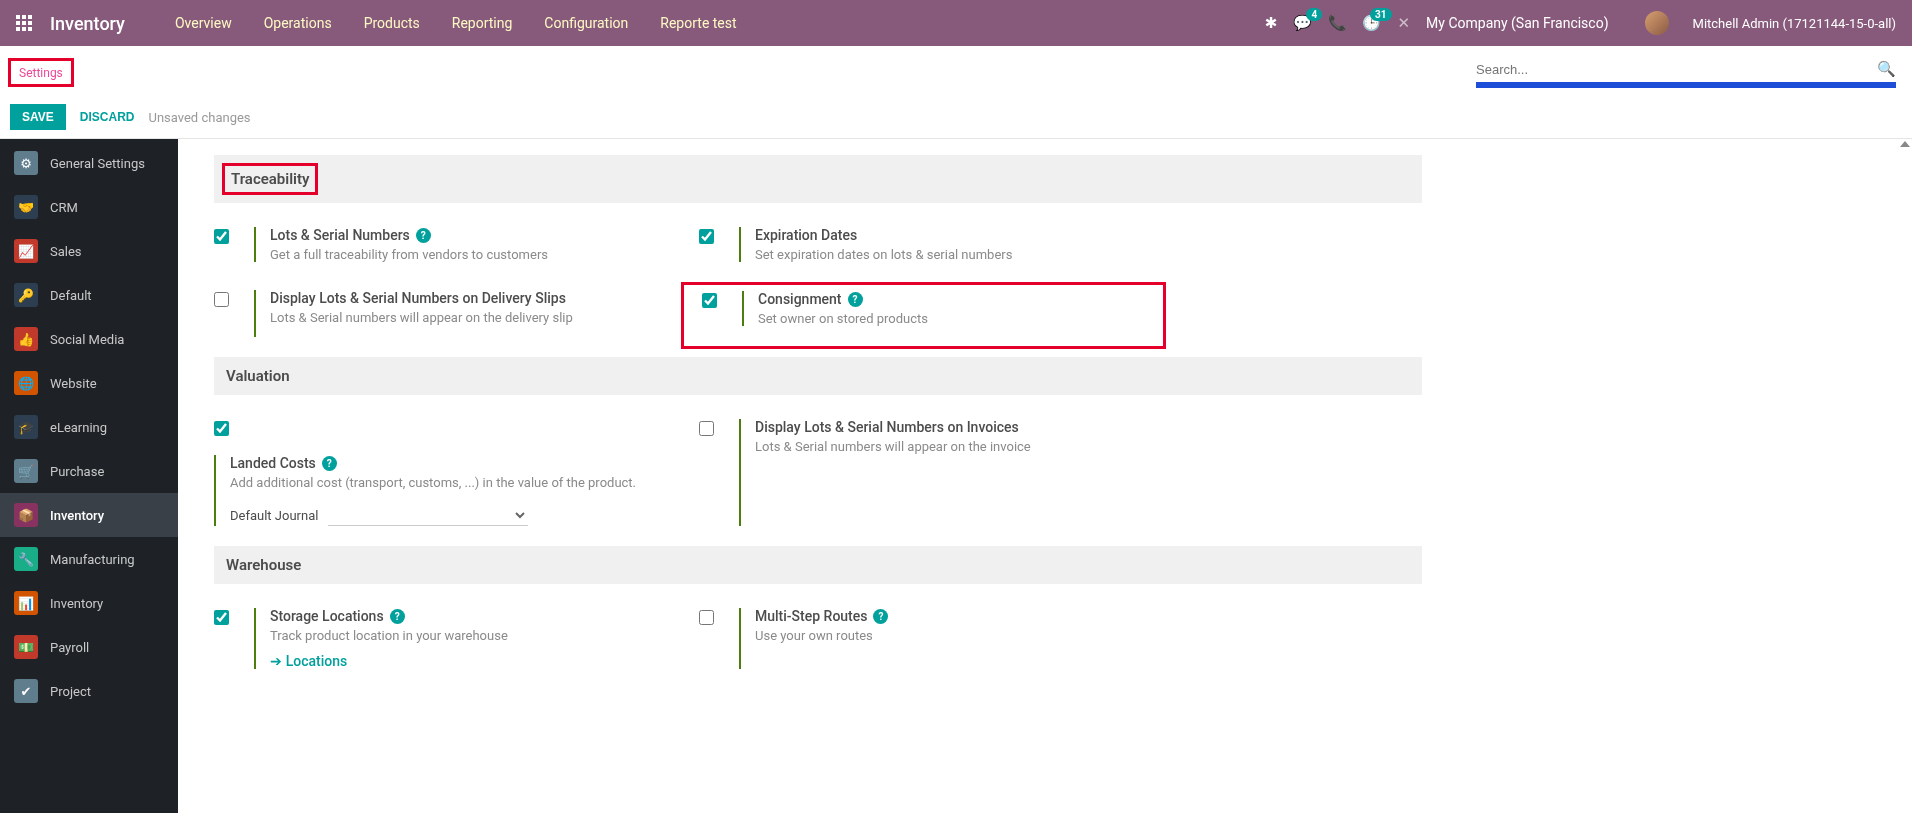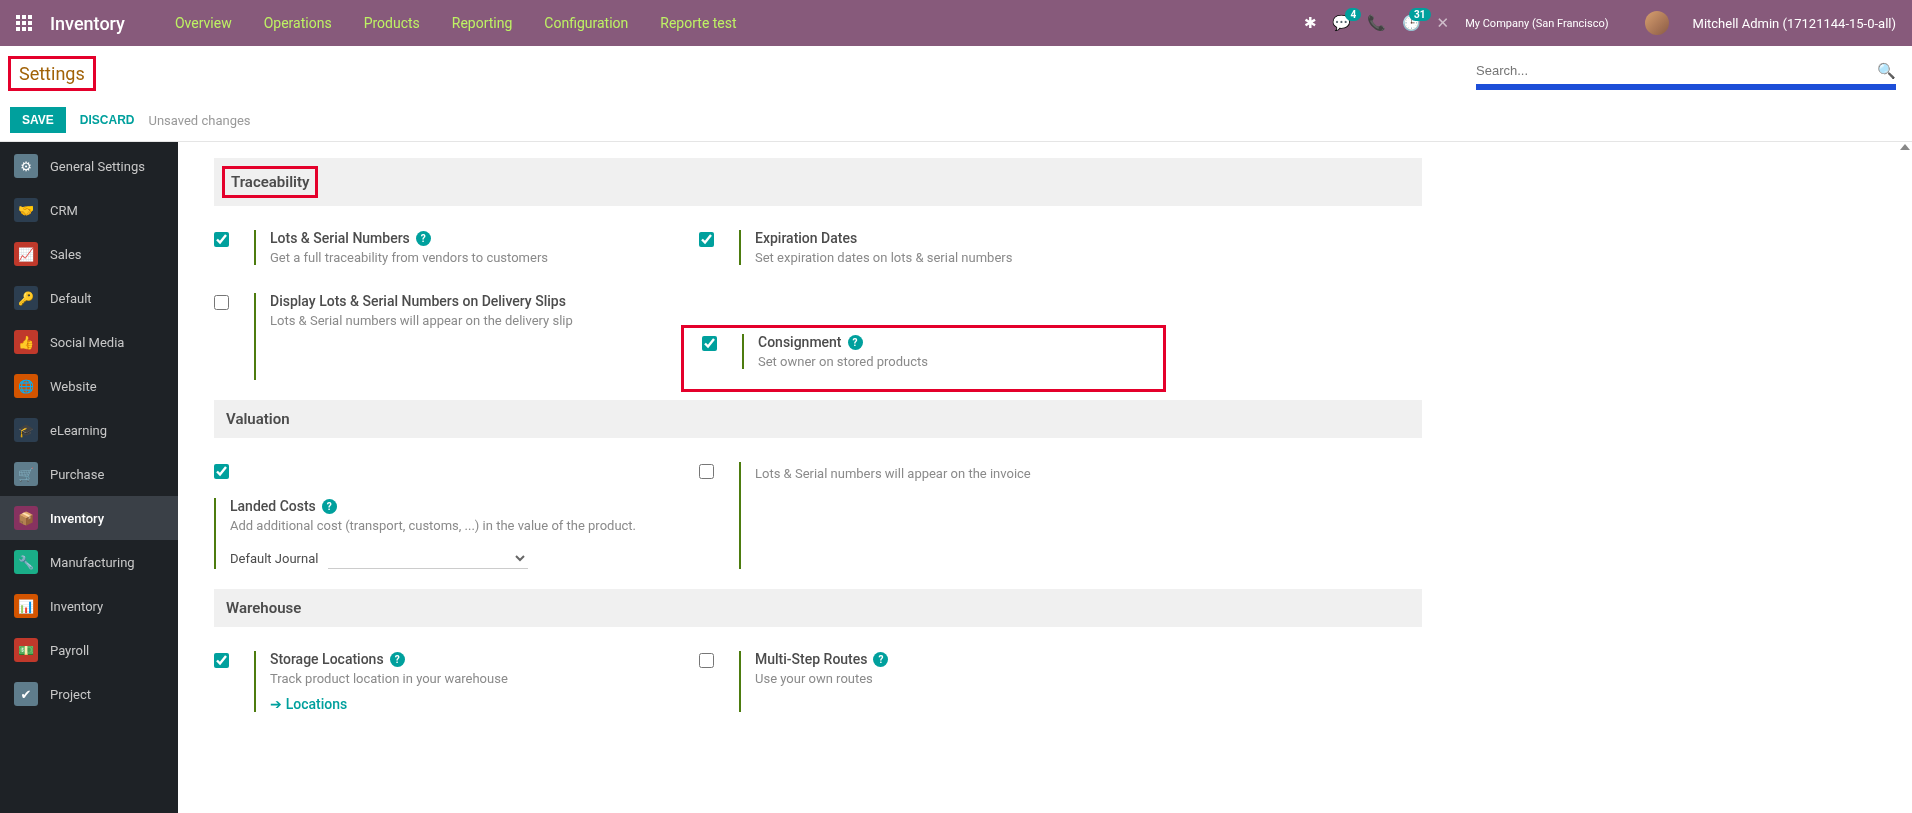--- a/index.html
+++ b/index.html
@@ -29,57 +29,57 @@
     cursor: pointer;
   }
   .apps-icon span { background: #fff; }
   .module-name {
     font-size: 18px;
     font-weight: 500;
     margin-right: 34px;
   }
   .nav-menu { display: flex; gap: 0; }
   .nav-menu a {
-    color: #bef264;
+    color: #fef9c3;
     text-decoration: none;
     padding: 14px 16px;
     font-size: 14px;
     cursor: pointer;
   }
   .nav-right { margin-left: auto; display: flex; align-items: center; gap: 16px; }
   .nav-icon { position: relative; cursor: pointer; color: #fff; font-size: 15px; }
   .badge {
     position: absolute;
     top: -6px; right: -10px;
     background: #00a09d;
     color: #fff;
     font-size: 10px;
     font-weight: bold;
     border-radius: 8px;
     padding: 1px 5px;
     min-width: 14px;
     text-align: center;
   }
-  .company-name { font-size: 11px; cursor: pointer; }
+  .company-name { font-size: 14px; cursor: pointer; }
   .user-block { display: flex; align-items: center; gap: 24px; cursor: pointer; margin-left: 20px;}
   .avatar { width: 24px; height: 24px; border-radius: 50%; background: linear-gradient(135deg,#d8a070,#8a5a44); }
   
   
   .settings-header {
     display: flex;
     align-items: center;
     padding: 10px 16px 6px 4px;
     border-bottom: 0;
   }
   .settings-title-wrap {
     border: 3px solid #e4002b;
     padding: 4px 8px;
     margin-left: 4px;
   }
-  .settings-title { font-size: 18px; color: #a16207; }
+  .settings-title { font-size: 12px; color: #ec4899; }
   .search-wrap {
     margin-left: auto;
     width: 420px;
     display: flex;
     align-items: center;
     border-bottom: 6px solid #1d4ed8;
     padding: 4px 0;
   }
   .search-wrap input {
     flex: 1; border: none; outline: none; font-size: 13px; color: #777;
@@ -368,21 +368,21 @@
         <div class="setting-box">
           <div class="cb-col"><input type="checkbox" class="cb" style=""></div>
           <div class="body-col">
             <div class="setting-title">
                 <span>Display Lots &amp; Serial Numbers on Delivery Slips</span>
               </div>
             <div class="setting-desc">Lots &amp; Serial numbers will appear on the delivery slip</div>
           </div>
         </div>
         <div class="setting-box consignment-wrap" style="padding:0;">
-          <div class="red-block" style="display:flex;gap:16px;width:100%;margin-top:40px;">
+          <div class="red-block" style="display:flex;gap:16px;width:100%;">
             <div class="cb-col"><input type="checkbox" class="cb" checked="" style=""></div>
             <div class="body-col">
               <div class="setting-title">
                   <span>Consignment</span>
                   <span class="help-icon">?</span>
                 </div>
               <div class="setting-desc">Set owner on stored products</div>
             </div>
           </div>
         </div>
@@ -402,20 +402,23 @@
             <div class="setting-desc">Add additional cost (transport, customs, ...) in the value of the product.</div>
             <div class="journal-row">
               <span>Default Journal</span>
               <select class="journal-select"><option></option></select>
             </div>
           </div>
         </div>
         <div class="setting-box">
           <div class="cb-col"><input type="checkbox" class="cb" style=""></div>
           <div class="body-col">
+            <div class="setting-title">
+                <span>Display Lots &amp; Serial Numbers on Invoices</span>
+              </div>
             <div class="setting-desc">Lots &amp; Serial numbers will appear on the invoice</div>
           </div>
         </div>
       </div>
 
       <div class="section-header">
         <span class="section-header-inner">Warehouse</span>
       </div>
       <div class="settings-row">
         <div class="setting-box">

